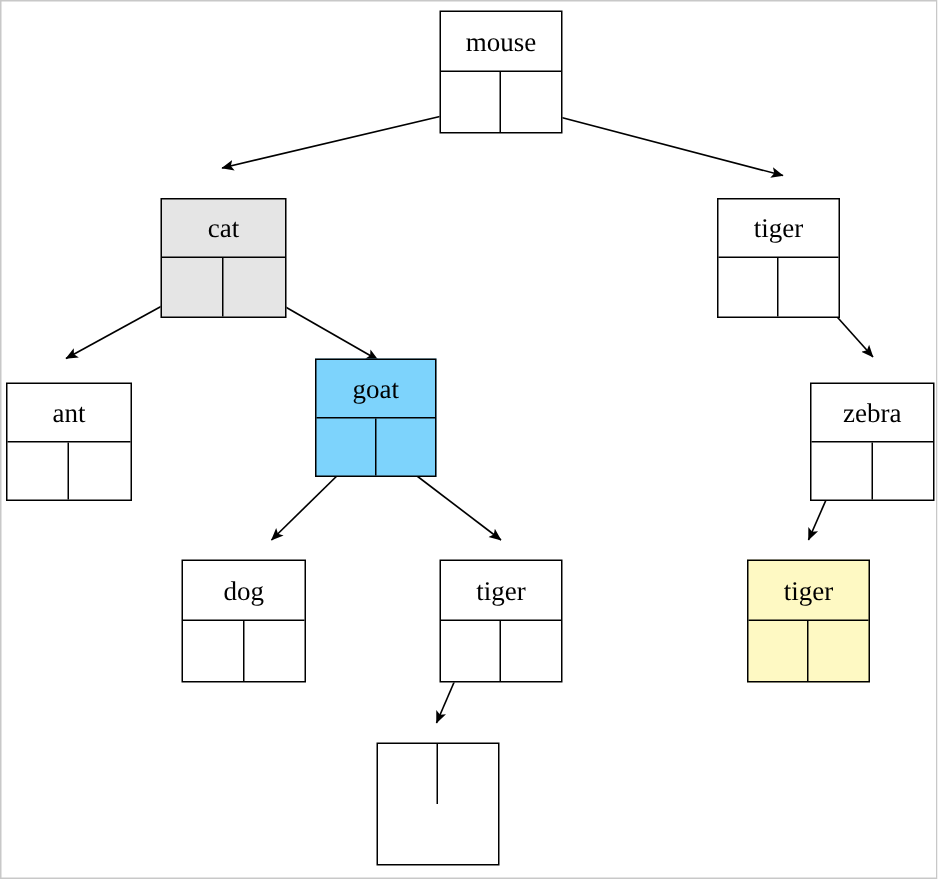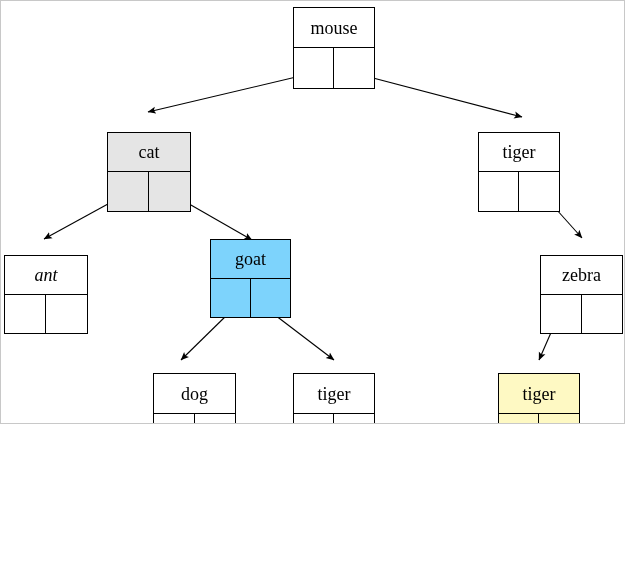--- a/index.html
+++ b/index.html
@@ -3,21 +3,21 @@
 <meta charset="utf-8">
 <style>
   html, body {
     margin: 0;
     padding: 0;
     background: #ffffff;
   }
   #canvas {
     position: relative;
     width: 625px;
-    height: 424px;
+    height: 586px;
     background: #ffffff;
     border: 1px solid #c8c8c8;
     box-sizing: border-box;
     overflow: hidden;
     font-family: "Liberation Serif", "DejaVu Serif", serif;
   }
   #edge-layer {
     position: absolute;
     left: 0;
     top: 0;
@@ -96,42 +96,42 @@
           <div class="ptr-cell right"></div>
         </div>
       </div>
       <div class="node" style="left: 477px; top: 131px; width: 82px; height: 80px; border-color: rgb(0, 0, 0); background: rgb(255, 255, 255);">
         <div class="node-label" style="border-bottom-color: rgb(0, 0, 0); color: rgb(0, 0, 0);">tiger</div>
         <div class="node-ptrs">
           <div class="ptr-cell left" style="border-right-color: rgb(0, 0, 0);"></div>
           <div class="ptr-cell right"></div>
         </div>
       </div>
-      <div class="node" style="left: 3px; top: 254px; width: 84px; height: 79px; border-color: rgb(0, 0, 0); background: rgb(255, 255, 255); font-style: italic;">
+      <div class="node" style="left: 3px; top: 254px; width: 84px; height: 79px; border-color: rgb(0, 0, 0); background: rgb(255, 255, 255);">
         <div class="node-label" style="border-bottom-color: rgb(0, 0, 0); color: rgb(0, 0, 0);">ant</div>
         <div class="node-ptrs">
           <div class="ptr-cell left" style="border-right-color: rgb(0, 0, 0);"></div>
           <div class="ptr-cell right"></div>
         </div>
       </div>
       <div class="node" style="left: 209px; top: 238px; width: 81px; height: 79px; border-color: rgb(0, 0, 0); background: #7dd3fc;">
         <div class="node-label" style="border-bottom-color: rgb(0, 0, 0); color: rgb(0, 0, 0);">goat</div>
         <div class="node-ptrs">
           <div class="ptr-cell left" style="border-right-color: rgb(0, 0, 0);"></div>
           <div class="ptr-cell right"></div>
         </div>
       </div>
       <div class="node" style="left: 539px; top: 254px; width: 83px; height: 79px; border-color: rgb(0, 0, 0); background: rgb(255, 255, 255);">
         <div class="node-label" style="border-bottom-color: rgb(0, 0, 0); color: rgb(0, 0, 0);">zebra</div>
         <div class="node-ptrs">
           <div class="ptr-cell left" style="border-right-color: rgb(0, 0, 0);"></div>
           <div class="ptr-cell right"></div>
         </div>
       </div>
-      <div class="node" style="left: 152px; top: 372px; width: 83px; height: 82px; border-color: rgb(0, 0, 0); background: rgb(255, 255, 255);">
+      <div class="node" style="left: 120px; top: 372px; width: 83px; height: 82px; border-color: rgb(0, 0, 0); background: rgb(255, 255, 255);">
         <div class="node-label" style="border-bottom-color: rgb(0, 0, 0); color: rgb(0, 0, 0);">dog</div>
         <div class="node-ptrs">
           <div class="ptr-cell left" style="border-right-color: rgb(0, 0, 0);"></div>
           <div class="ptr-cell right"></div>
         </div>
       </div>
       <div class="node" style="left: 292px; top: 372px; width: 82px; height: 82px; border-color: rgb(0, 0, 0); background: rgb(255, 255, 255);">
         <div class="node-label" style="border-bottom-color: rgb(0, 0, 0); color: rgb(0, 0, 0);">tiger</div>
         <div class="node-ptrs">
           <div class="ptr-cell left" style="border-right-color: rgb(0, 0, 0);"></div>

